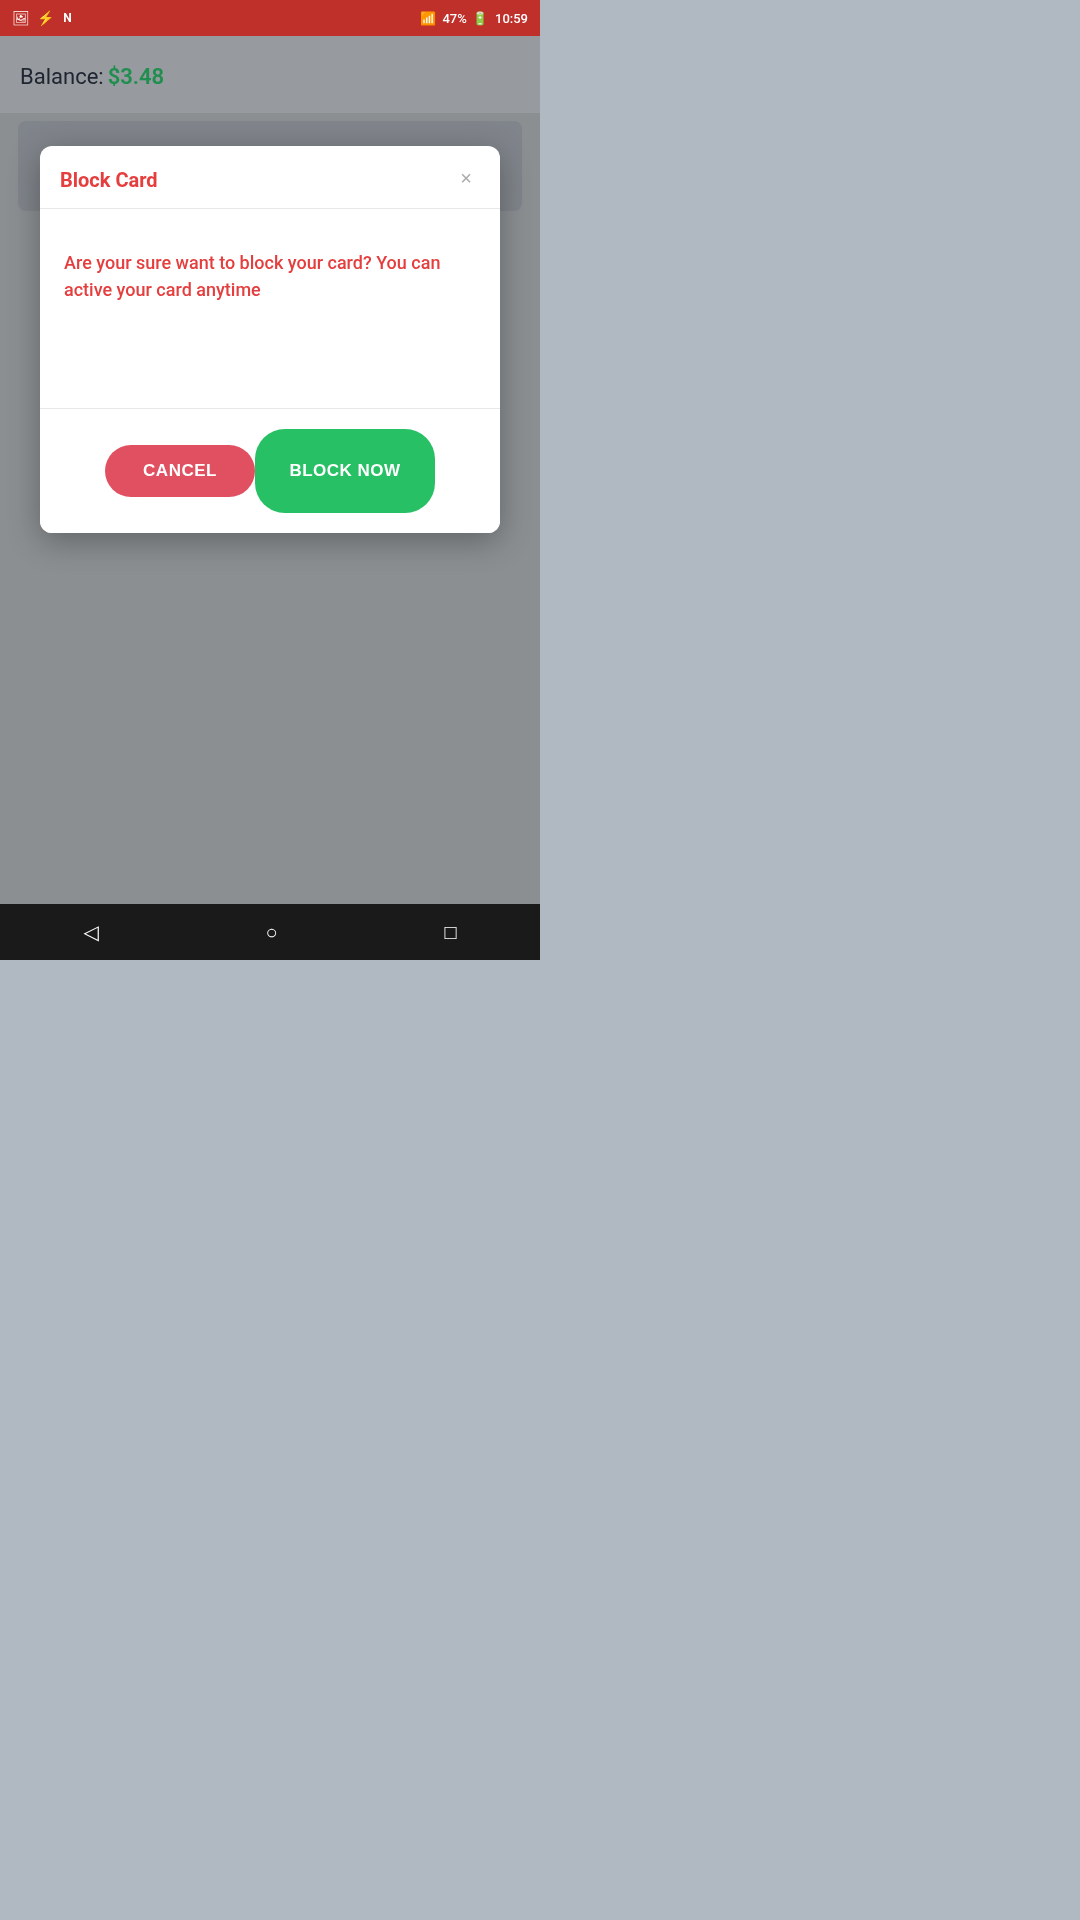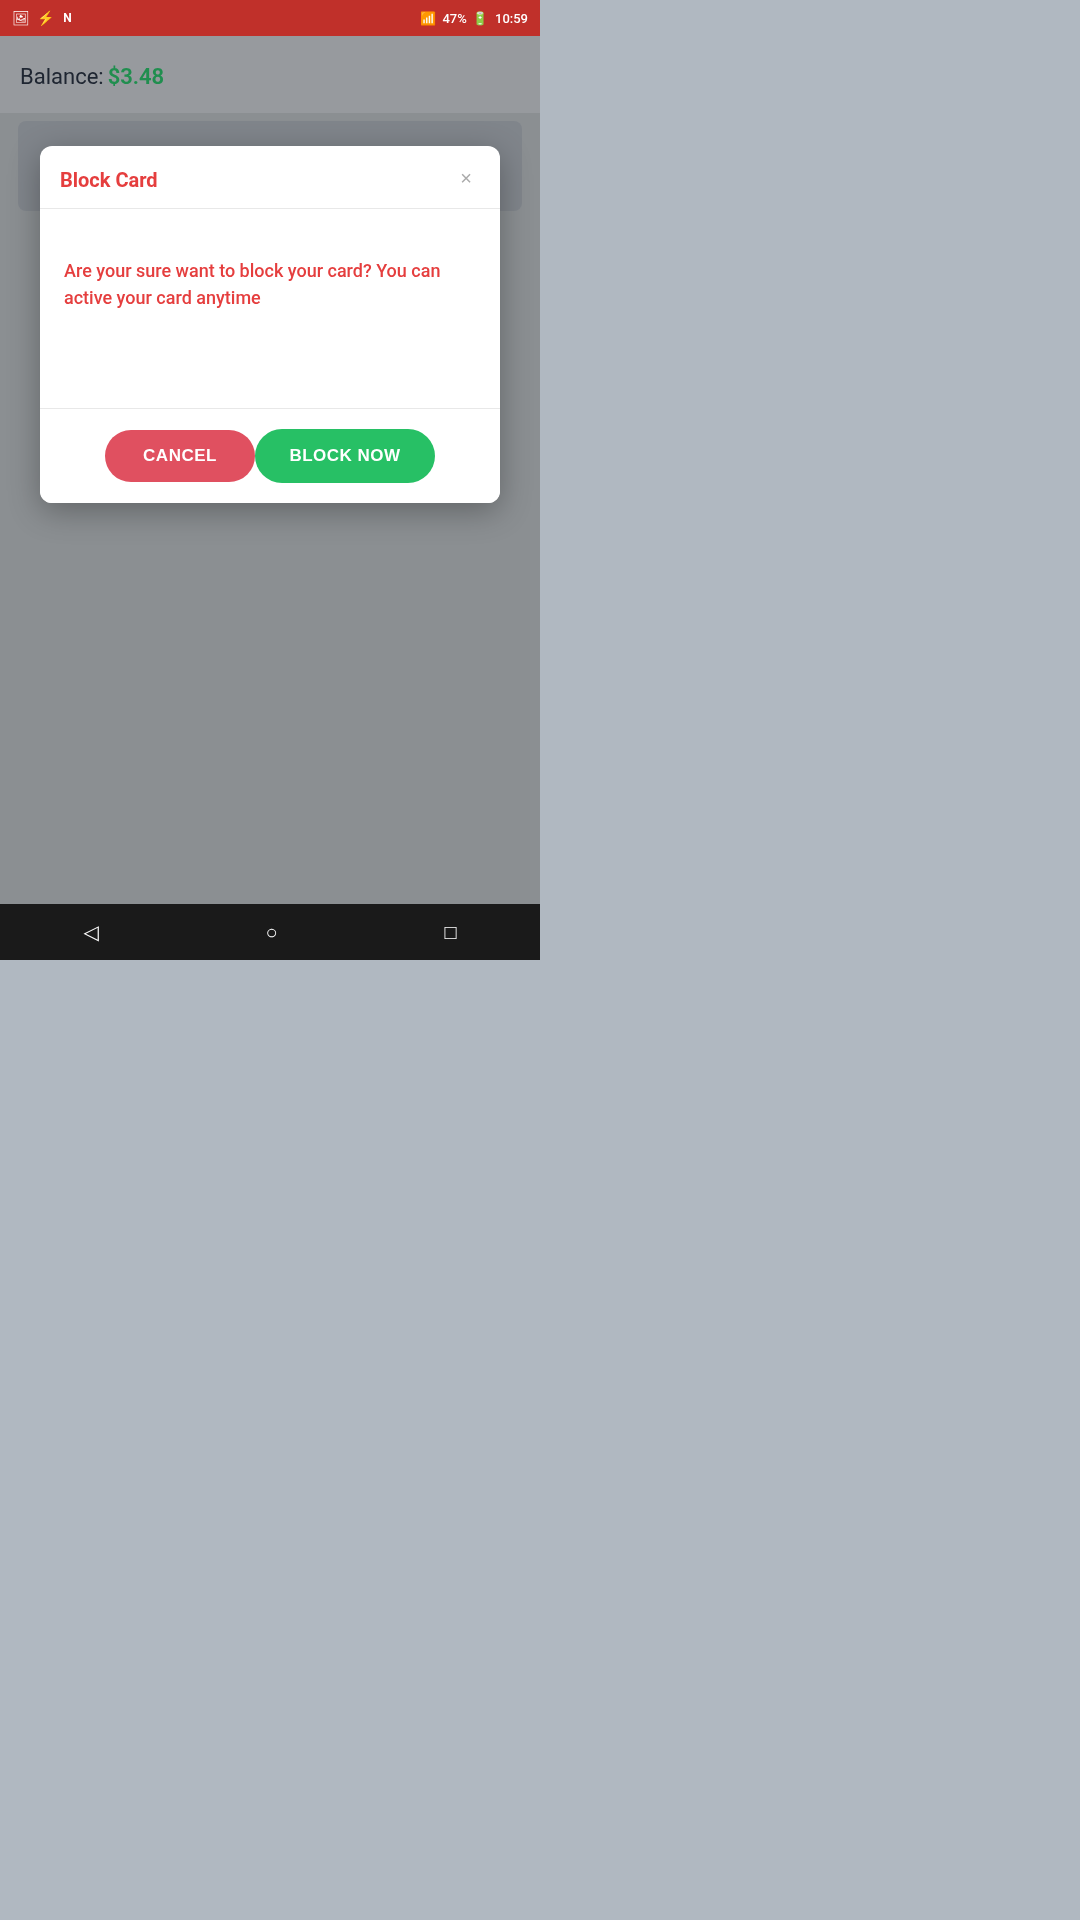--- a/index.html
+++ b/index.html
@@ -142,21 +142,20 @@
       padding: 40px 24px 50px;
       border-bottom: 1px solid #e8e8e8;
       min-height: 200px;
     }
 
     .modal-message {
       font-size: 18px;
       color: #e53e3e;
       line-height: 1.5;
       font-weight: 500;
-      margin-top: 8px;
     }
 
     .modal-footer {
       padding: 20px 24px;
       display: flex;
       align-items: center;
       justify-content: center;
       background: white;
     }
 
@@ -171,21 +170,21 @@
       letter-spacing: 0.5px;
       cursor: pointer;
       min-width: 150px;
     }
 
     .btn-block {
       background-color: #27c065;
       color: white;
       border: none;
       border-radius: 30px;
-      padding: 17px 28px;
+      padding: 32px 28px;
       font-size: 17px;
       font-weight: 700;
       letter-spacing: 0.5px;
       cursor: pointer;
       min-width: 180px;
     }
 
     
     .transaction-section {
       position: absolute;

